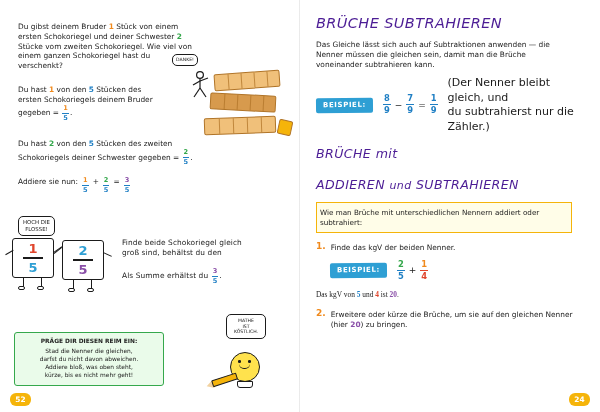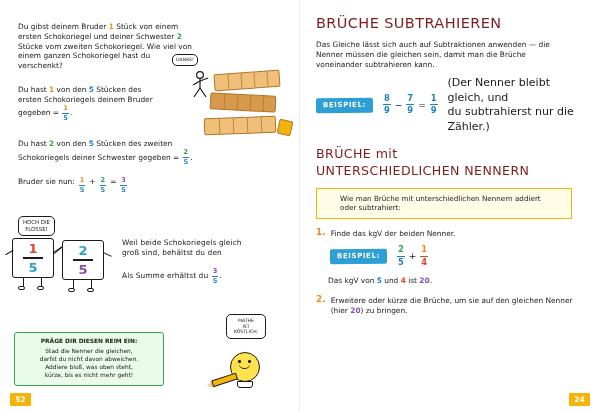--- a/index.html
+++ b/index.html
@@ -54,26 +54,27 @@
     margin:0 1px;
     position:relative;
     top:-0.5px;
   }
   .frac .n { display:block; padding:0 1px; }
   .frac .d { display:block; padding:0 1px; border-top:1px solid currentColor; }
   .frac.big { font-size:8.4px; }
 
   
   .h-green {
-    color:#7f1d1d;
+    color:#4c1d95;
     font-size:14.5px;
     letter-spacing:0.4px;
     margin:0 0 7px 0;
     font-family:"DejaVu Sans", sans-serif;
     font-weight:normal;
+    font-style:italic;
   }
   .h-green.small { font-size:12.6px; line-height:1.12; }
   .h-green .lower { text-transform:none; }
 
   
   .beispiel {
     display:inline-block;
     background:#2e9fd4;
     color:#ffffff;
     font-size:7px;
@@ -86,39 +87,39 @@
   .ex-row { display:flex; align-items:center; gap:9px; margin:5px 0 9px 0; }
   .ex-math { font-size:9px; color:#1b1b1b; display:flex; align-items:center; gap:3px; }
   .ex-note { font-size:11px; color:#1b1b1b; line-height:1.3; }
 
   
   .callout-yellow {
     border:1.4px solid #f5b40a;
     background:#fffde8;
     font-size:7.2px;
     color:#1b1b1b;
-    padding:5px 23px;
+    padding:5px 3px;
     margin:8px 12px 9px 0;
     line-height:1.35;
   }
 
   
   .step { display:flex; gap:5px; margin:0 0 6px 0; align-items:flex-start; }
   .step-num { color:#f08a1d; font-weight:bold; font-size:9px; line-height:1; padding-top:0px; }
   .step-txt { font-size:7.4px; color:#1b1b1b; padding-top:1px; }
 
   
   .pnum {
     position:absolute; bottom:6px;
     width:21px; height:13px;
     background:#f5b40a;
     color:#ffffff;
     font-size:7.4px; font-weight:bold;
     display:flex; align-items:center; justify-content:center;
-    border-radius:1px;
+    border-radius:6px;
   }
   .pnum.left { left:10px; }
   .pnum.right { right:10px; }
 
   
   .illu-choco { position:absolute; right:6px; top:72px; width:108px; height:86px; }
   .bar {
     position:absolute;
     border:1.1px solid #b07428;
     background:#f0c07a;
@@ -222,21 +223,21 @@
 
       <div class="p" style="width:145px; margin-top:14px;">
         <span>Du hast </span><span class="num-orange">1</span><span> von den </span><span class="num-blue">5</span><span> Stücken des ersten Schokoriegels deinem Bruder gegeben = </span><span class="frac"><span class="n num-orange">1</span><span class="d num-blue">5</span></span><span>.</span>
       </div>
 
       <div class="p" style="width:176px; margin-top:16px;">
         <span>Du hast </span><span class="num-green">2</span><span> von den </span><span class="num-blue">5</span><span> Stücken des zweiten Schokoriegels deiner Schwester gegeben = </span><span class="frac"><span class="n num-green">2</span><span class="d num-blue">5</span></span><span>.</span>
       </div>
 
       <div class="p" style="width:200px; margin-top:10px; display:flex; align-items:flex-start; gap:3px; flex-wrap:wrap;">
-        <span>Bruder sie nun:</span>
+        <span>Addiere sie nun:</span>
         <span class="frac">
             <span class="n num-orange">1</span>
             <span class="d num-blue">5</span>
           </span>
         <span>+</span>
         <span class="frac">
             <span class="n num-green">2</span>
             <span class="d num-blue">5</span>
           </span>
         <span>=</span>
@@ -304,21 +305,21 @@
         </div>
         <div class="leg" style="left:11px; top:40px; height:9px;"></div>
         <div class="leg" style="left:29px; top:40px; height:9px;"></div>
         <div class="shoe" style="left:6px; top:48px;"></div>
         <div class="shoe" style="left:25px; top:48px;"></div>
         <div class="arm" style="left:-9px; top:10px; width:10px; transform:rotate(-38deg);"></div>
         <div class="arm" style="left:41px; top:14px; width:9px; transform:rotate(25deg);"></div>
       </div>
 
       <div class="body-text" style="position:absolute; left:122px; top:238px; width:152px;">
-        <span>Weil beide Schokoriegels gleich</span><br>
+        <span>Finde beide Schokoriegel gleich</span><br>
         <span>groß sind, behältst du den</span><br>
         <br>
         <span>Als Summe erhältst du</span>
         <span class="frac"><span class="n num-purple">3</span><span class="d num-blue">5</span></span><span>.</span>
       </div>
 
       <div class="reim">
         <span class="ttl">PRÄGE DIR DIESEN REIM EIN:</span>
         <span>Stad die Nenner die gleichen,</span><br>
         <span>darfst du nicht davon abweichen.</span><br>
@@ -373,21 +374,22 @@
             </span>
         </span>
         <span class="ex-note">
           <span>(Der Nenner bleibt gleich, und</span><br>
           <span>du subtrahierst nur die Zähler.)</span>
         </span>
       </div>
 
       <h2 class="h-green small" style="margin-top:12px;">
         <span class="lower">BRÜCHE <span style="text-transform:none;">mit</span></span><br>
-        <span>UNTERSCHIEDLICHEN NENNERN</span><br>
+        <br>
+        <span>ADDIEREN <span style="font-size:11px;">und</span> SUBTRAHIEREN</span>
       </h2>
 
 
       <div class="callout-yellow">Wie man Brüche mit unterschiedlichen Nennern addiert oder subtrahiert:</div>
 
       <div class="step">
         <span class="step-num">1.</span>
         <span class="step-txt">Finde das kgV der beiden Nenner.</span>
       </div>
 
@@ -399,21 +401,21 @@
               <span class="d num-blue">5</span>
             </span>
           <span>+</span>
           <span class="frac big">
               <span class="n num-orange">1</span>
               <span class="d num-red">4</span>
             </span>
         </span>
       </div>
 
-      <p class="right-note" style="margin-left:12px;">
+      <p class="right-note" style="margin-left:0;font-family:Liberation Serif, serif;">
         <span>Das kgV von </span><span class="num-blue">5</span><span> und </span><span class="num-red">4</span><span> ist </span><span class="num-purple">20</span><span>.</span>
       </p>
 
       <div class="step" style="margin-top:9px;">
         <span class="step-num">2.</span>
         <span class="step-txt" style="width:245px;">Erweitere oder kürze die Brüche, um sie auf den gleichen Nenner (hier <span class="num-purple">20</span>) zu bringen.</span>
       </div>
 
       <div class="pnum right">24</div>
     </div>

